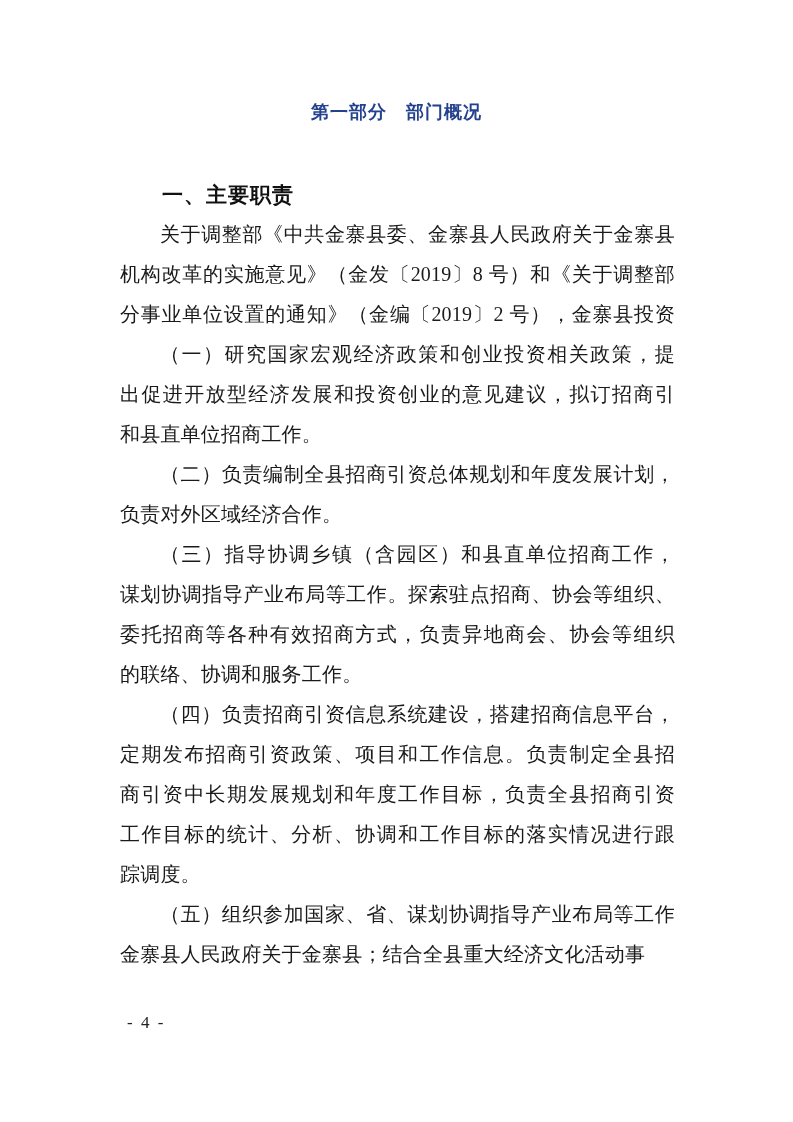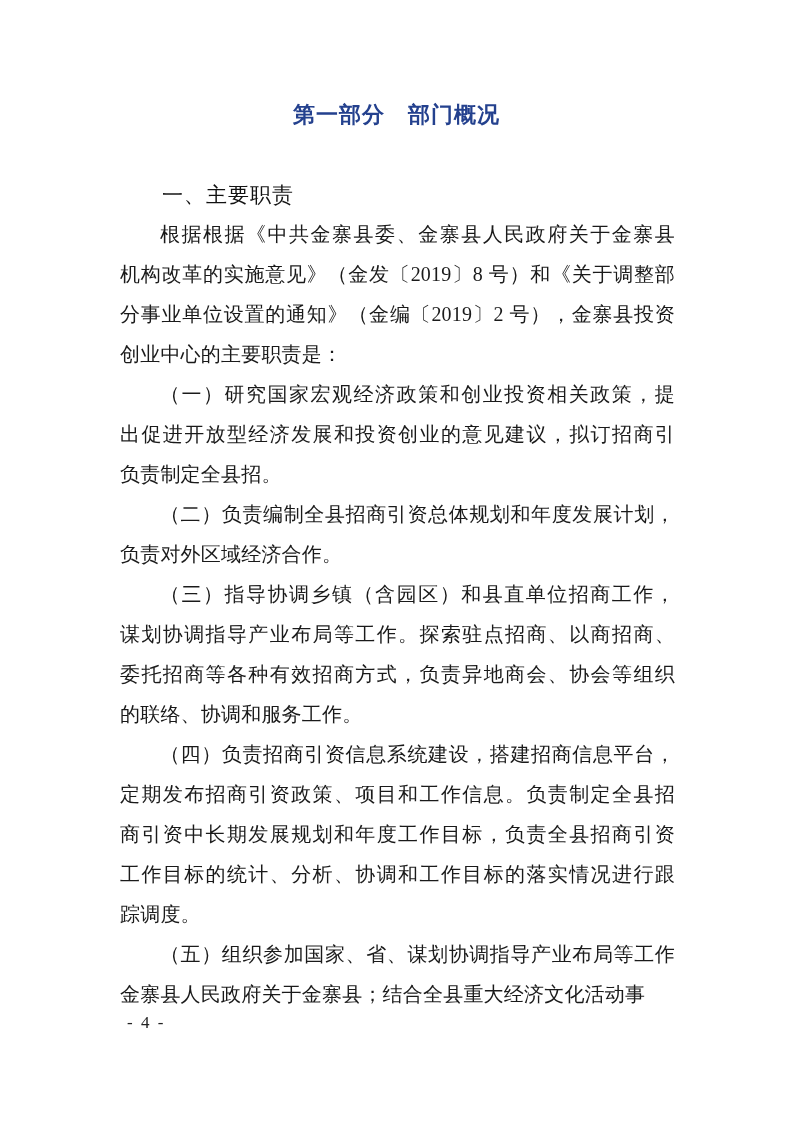--- a/index.html
+++ b/index.html
@@ -16,31 +16,31 @@
   }
   .doc-title {
     position: absolute;
     top: 100px;
     left: 0;
     width: 100%;
     margin: 0;
     text-align: center;
     font-family: "Liberation Sans", "DejaVu Sans", sans-serif;
     font-weight: bold;
-    font-size: 22px;
+    font-size: 18px;
     letter-spacing: 1px;
     color: #24418e; 
   }
   .section-heading {
     position: absolute;
     top: 181px;
     left: 162px;
     margin: 0;
     font-family: "Liberation Sans", "DejaVu Sans", sans-serif;
-    font-weight: normal;
+    font-weight: bold;
     font-size: 21px;
     letter-spacing: 1px;
     color: #111111;
   }
   .paragraphs {
     position: absolute;
     top: 214px;
     left: 120px;
     width: 555px;
     font-family: "Liberation Serif", "DejaVu Serif", serif;
@@ -69,31 +69,30 @@
 </style>
 </head>
 <body>
 
 <div class="page">
   <h1 class="doc-title" style="color: rgb(36, 65, 142);">第一部分　部门概况</h1>
 
   <h2 class="section-heading">一、主要职责</h2>
 
   <div class="paragraphs">
-      <div class="line first">根据根据《中共金寨县委、金寨县人民政府关于金寨县</div>
+      <div class="line first">关于调整部《中共金寨县委、金寨县人民政府关于金寨县</div>
       <div class="line">机构改革的实施意见》（金发〔2019〕8 号）和《关于调整部</div>
       <div class="line">分事业单位设置的通知》（金编〔2019〕2 号），金寨县投资</div>
-      <div class="line last">创业中心的主要职责是：</div>
       <div class="line first">（一）研究国家宏观经济政策和创业投资相关政策，提</div>
       <div class="line">出促进开放型经济发展和投资创业的意见建议，拟订招商引</div>
-      <div class="line last">负责制定全县招。</div>
+      <div class="line last">和县直单位招商工作。</div>
       <div class="line first">（二）负责编制全县招商引资总体规划和年度发展计划，</div>
       <div class="line last">负责对外区域经济合作。</div>
       <div class="line first">（三）指导协调乡镇（含园区）和县直单位招商工作，</div>
-      <div class="line">谋划协调指导产业布局等工作。探索驻点招商、以商招商、</div>
+      <div class="line">谋划协调指导产业布局等工作。探索驻点招商、协会等组织、</div>
       <div class="line">委托招商等各种有效招商方式，负责异地商会、协会等组织</div>
       <div class="line last">的联络、协调和服务工作。</div>
       <div class="line first">（四）负责招商引资信息系统建设，搭建招商信息平台，</div>
       <div class="line">定期发布招商引资政策、项目和工作信息。负责制定全县招</div>
       <div class="line">商引资中长期发展规划和年度工作目标，负责全县招商引资</div>
       <div class="line">工作目标的统计、分析、协调和工作目标的落实情况进行跟</div>
       <div class="line last">踪调度。</div>
       <div class="line first">（五）组织参加国家、省、谋划协调指导产业布局等工作</div>
       <div class="line last">金寨县人民政府关于金寨县；结合全县重大经济文化活动事</div>
     </div>

